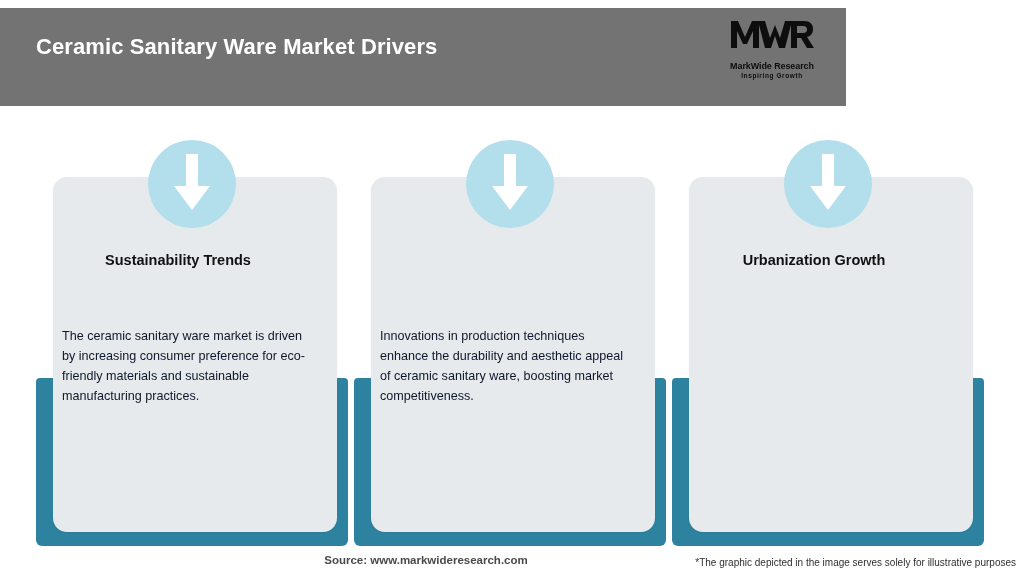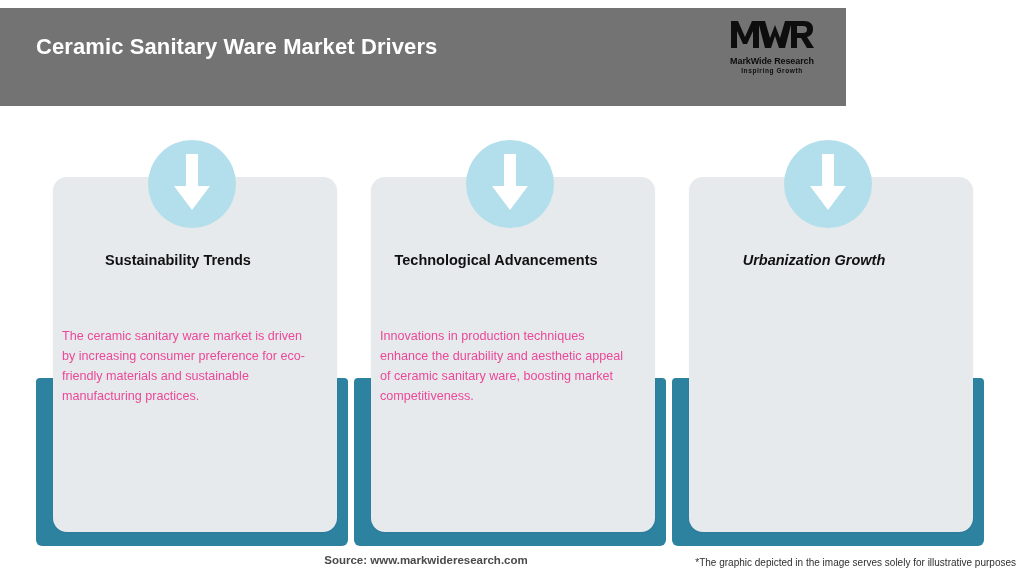--- a/index.html
+++ b/index.html
@@ -48,21 +48,21 @@
     display: block;
     margin: 0 auto;
     line-height: 0;
   }
   .logo-name {
     display: block;
     font-size: 9px;
     font-weight: bold;
     color: #0d0d0d;
     letter-spacing: -0.1px;
-    margin-top: 6px;
+    margin-top: 11px;
   }
   .logo-tag {
     display: block;
     font-size: 6.5px;
     font-weight: bold;
     color: #0d0d0d;
     letter-spacing: 0.6px;
     margin-top: 1px;
   }
 
@@ -76,21 +76,21 @@
     padding-left: 11px;
   }
   .card-group {
     position: absolute;
     top: 140px;
     width: 312px;
     height: 406px;
   }
   .card-group.g0 { left: 36px; }
   .card-group.g1 { left: 354px; }
-  .card-group.g2 { left: 672px; font-style: italic; }
+  .card-group.g2 { left: 672px; }
 
   
   .card-backing {
     position: absolute;
     left: 0;
     top: 238px;
     width: 312px;
     height: 168px;
     background: #2d82a0;
     border-radius: 4px 4px 6px 6px;
@@ -136,21 +136,21 @@
     line-height: 1.2;
   }
 
   .card-desc {
     position: absolute;
     left: 26px;
     top: 187px;
     width: 252px;
     text-align: left;
     font-size: 12.6px;
-    color: #ec4899;
+    color: #0f172a;
     line-height: 1.58;
   }
 
   
   .footer-source {
     position: absolute;
     left: 0;
     top: 554px;
     width: 852px;
     text-align: center;
@@ -204,21 +204,20 @@
   </div>
 
   <div class="card-group g1">
     <div class="card-backing"></div>
     <div class="card-body"></div>
     <div class="card-icon">
       <svg width="40" height="58" viewBox="0 0 40 58" xmlns="http://www.w3.org/2000/svg">
         <path d="M14 0 H26 V32 H38 L20 56 L2 32 H14 Z" fill="#ffffff"></path>
       </svg>
     </div>
-    <div class="card-title">Technological Advancements</div>
     <div class="card-desc">Innovations in production techniques enhance the durability and aesthetic appeal of ceramic sanitary ware, boosting market competitiveness.</div>
   </div>
 
   <div class="card-group g2">
     <div class="card-backing"></div>
     <div class="card-body"></div>
     <div class="card-icon">
       <svg width="40" height="58" viewBox="0 0 40 58" xmlns="http://www.w3.org/2000/svg">
         <path d="M14 0 H26 V32 H38 L20 56 L2 32 H14 Z" fill="#ffffff"></path>
       </svg>

